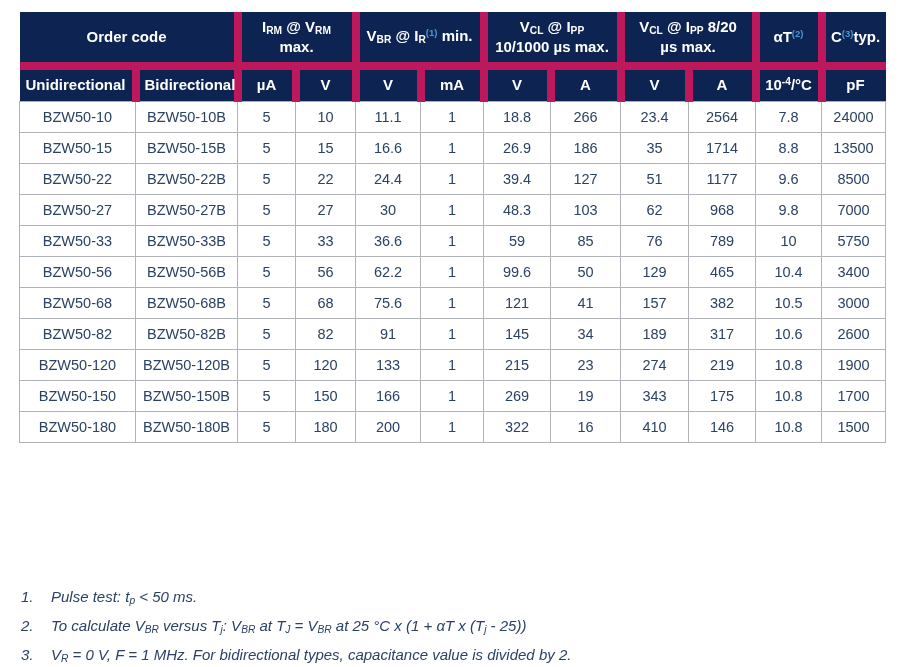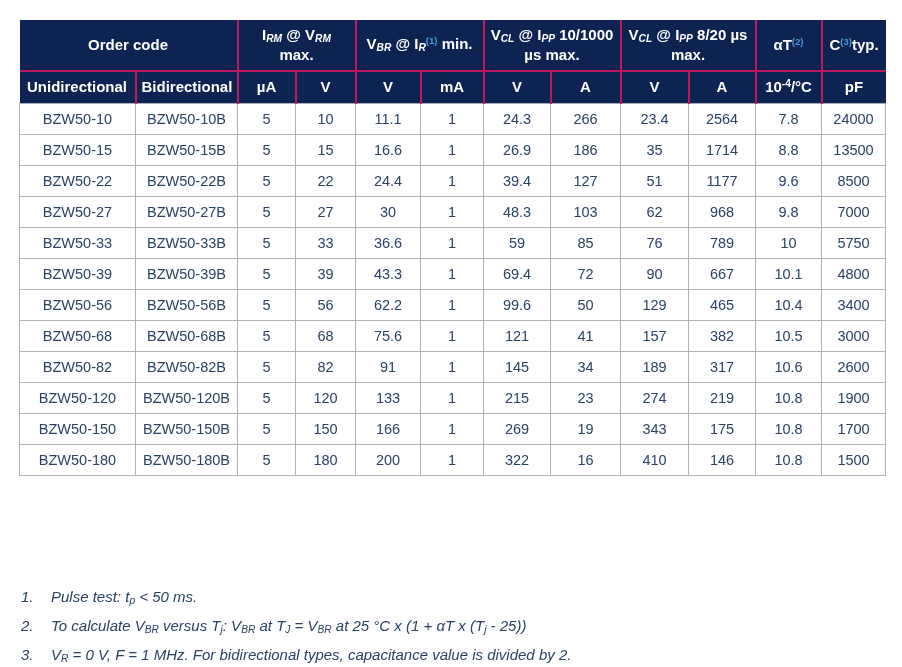--- a/index.html
+++ b/index.html
@@ -12,30 +12,29 @@
     font-family: "Liberation Sans", sans-serif;
   }
   .page { position: relative; width: 902px; height: 667px; }
 
   .table-wrap { position: absolute; left: 19px; top: 12px; }
 
   table.spec {
     border-collapse: collapse;
     table-layout: fixed;
     width: 866px;
-    margin-top: 8px;
   }
 
   
   thead th {
     background: #0d2452;
     color: #ffffff;
     font-weight: bold;
     font-size: 15px;
-    border: 2px solid #be185d;
+    border: 8px solid #be185d;
     padding: 2px 5px;
     line-height: 1.25;
     vertical-align: middle;
     text-align: center;
   }
   thead tr.h1 th { height: 46px; border-top: none; }
   thead tr.h2 th { height: 27px; border-bottom: 1px solid #a9adb4; }
   thead tr th:first-child { border-left: none; }
   thead tr th:last-child  { border-right: none; }
 
@@ -46,21 +45,21 @@
     color: #2b4265;
     font-size: 14.5px;
     text-align: center;
     vertical-align: middle;
     height: 30px;
     padding: 0 2px;
     white-space: nowrap;
   }
 
   
-  .seg-sub  { font-size: 68%; vertical-align: -0.22em; letter-spacing: 0; font-style: italic; }
+  .seg-sub  { font-size: 68%; vertical-align: -0.22em; letter-spacing: 0; }
   .seg-sup  { font-size: 68%; vertical-align: 0.45em; }
   .seg-note { font-size: 64%; vertical-align: 0.5em; color: #4897d6; font-weight: bold; }
 
   
   .footnotes {
     position: absolute;
     left: 21px;
     top: 588px;
     width: 860px;
     color: #2b4265;
@@ -118,21 +117,21 @@
         </tr>
       </thead>
       <tbody>
           <tr>
             <td>BZW50-10</td>
             <td>BZW50-10B</td>
             <td>5</td>
             <td>10</td>
             <td>11.1</td>
             <td>1</td>
-            <td>24.3</td>
+            <td>18.8</td>
             <td>266</td>
             <td>23.4</td>
             <td>2564</td>
             <td>7.8</td>
             <td>24000</td>
           </tr>
           <tr>
             <td>BZW50-15</td>
             <td>BZW50-15B</td>
             <td>5</td>
@@ -180,34 +179,20 @@
             <td>5</td>
             <td>33</td>
             <td>36.6</td>
             <td>1</td>
             <td>59</td>
             <td>85</td>
             <td>76</td>
             <td>789</td>
             <td>10</td>
             <td>5750</td>
-          </tr>
-          <tr>
-            <td>BZW50-39</td>
-            <td>BZW50-39B</td>
-            <td>5</td>
-            <td>39</td>
-            <td>43.3</td>
-            <td>1</td>
-            <td>69.4</td>
-            <td>72</td>
-            <td>90</td>
-            <td>667</td>
-            <td>10.1</td>
-            <td>4800</td>
           </tr>
           <tr>
             <td>BZW50-56</td>
             <td>BZW50-56B</td>
             <td>5</td>
             <td>56</td>
             <td>62.2</td>
             <td>1</td>
             <td>99.6</td>
             <td>50</td>

